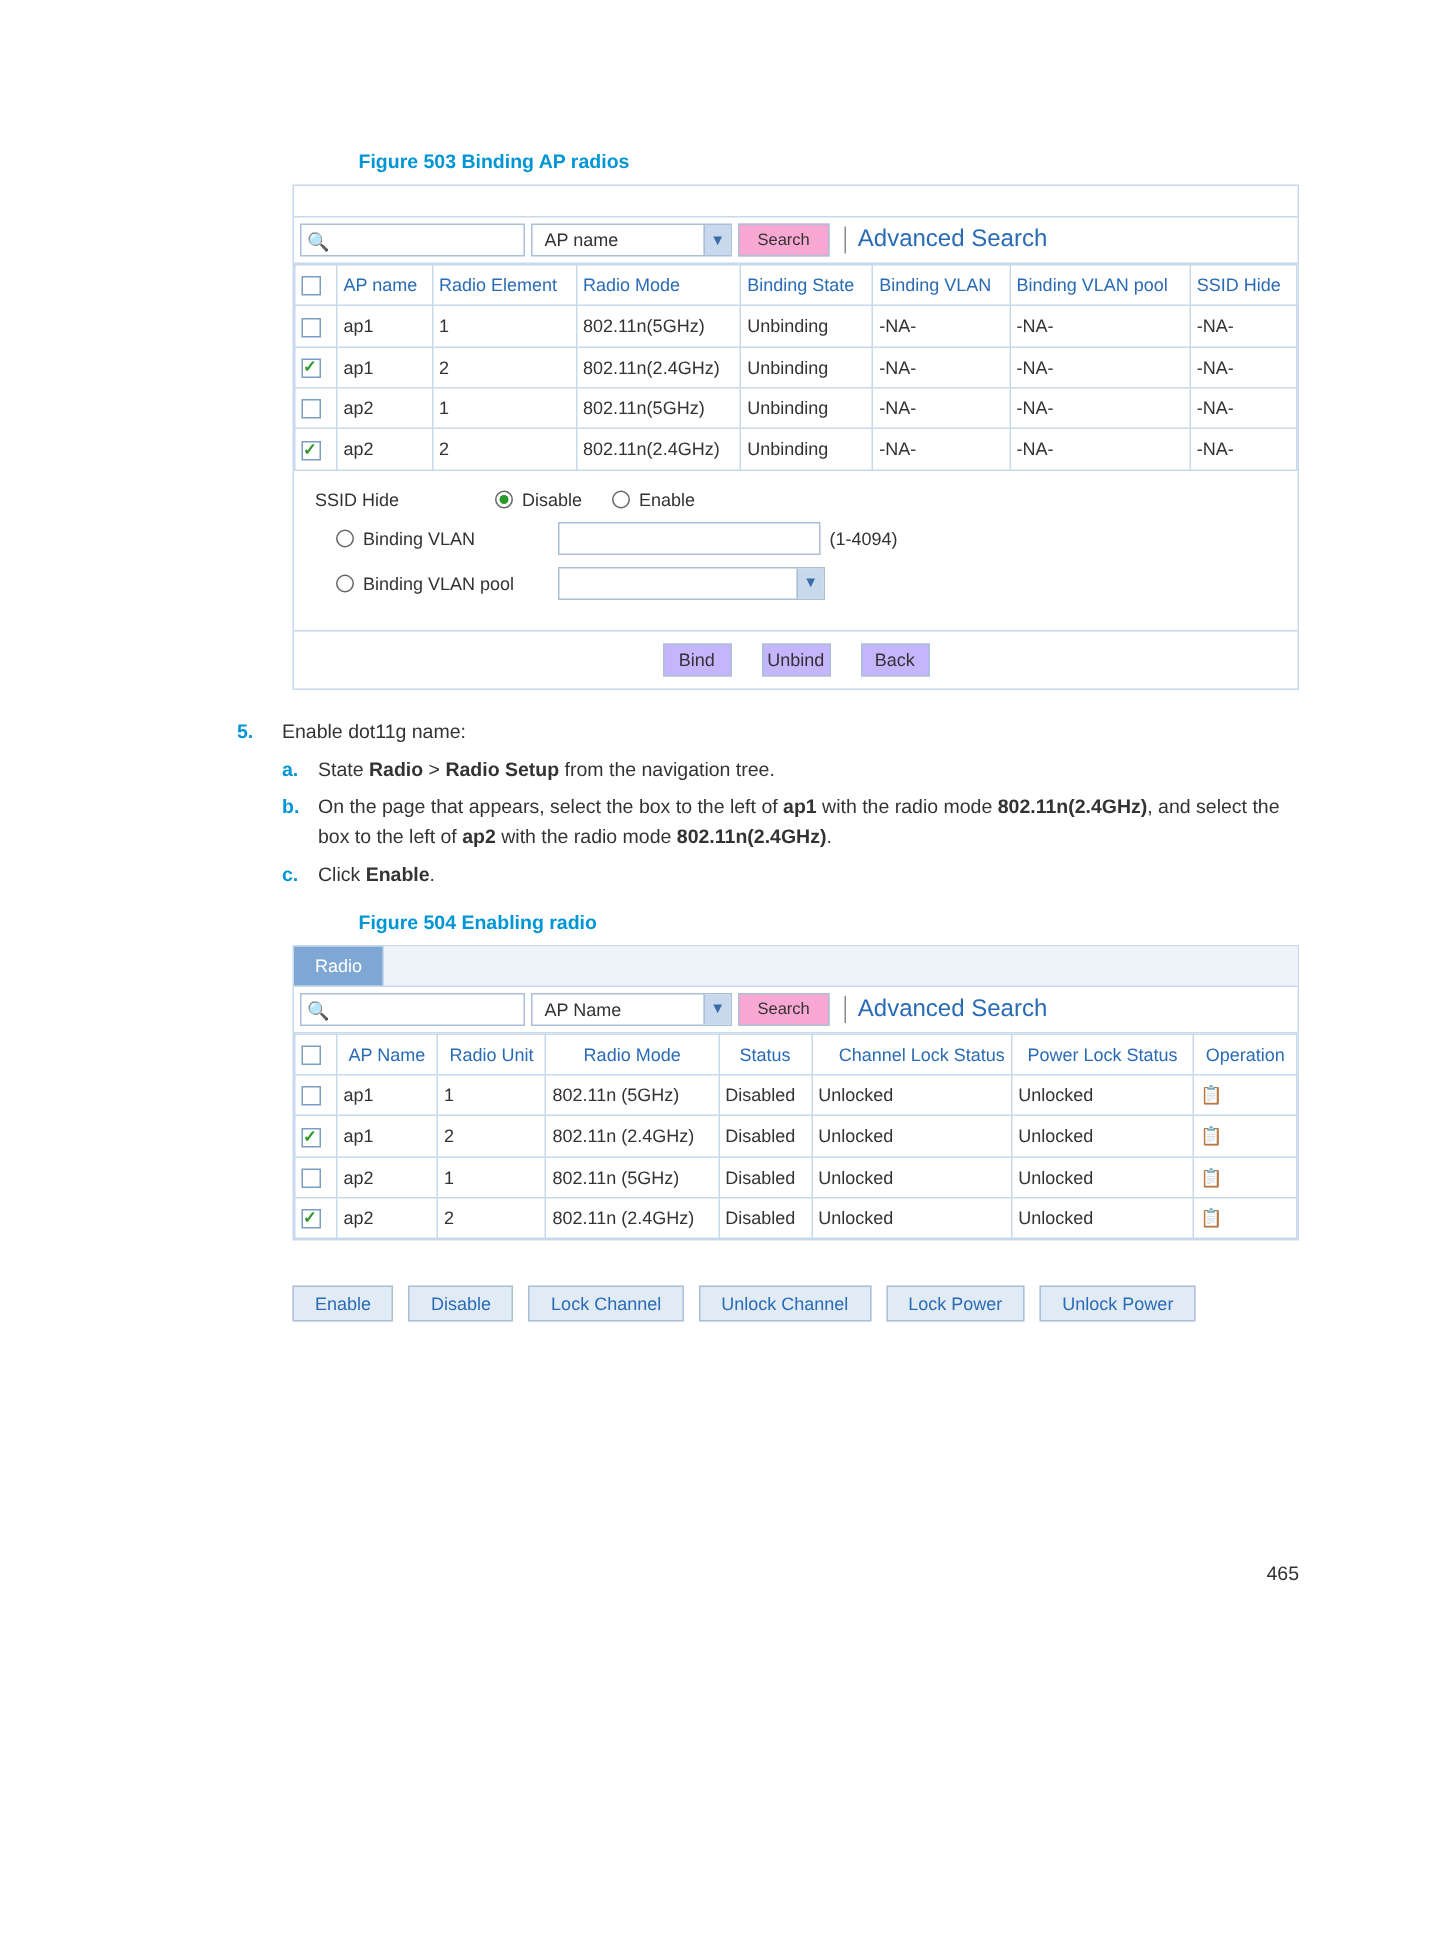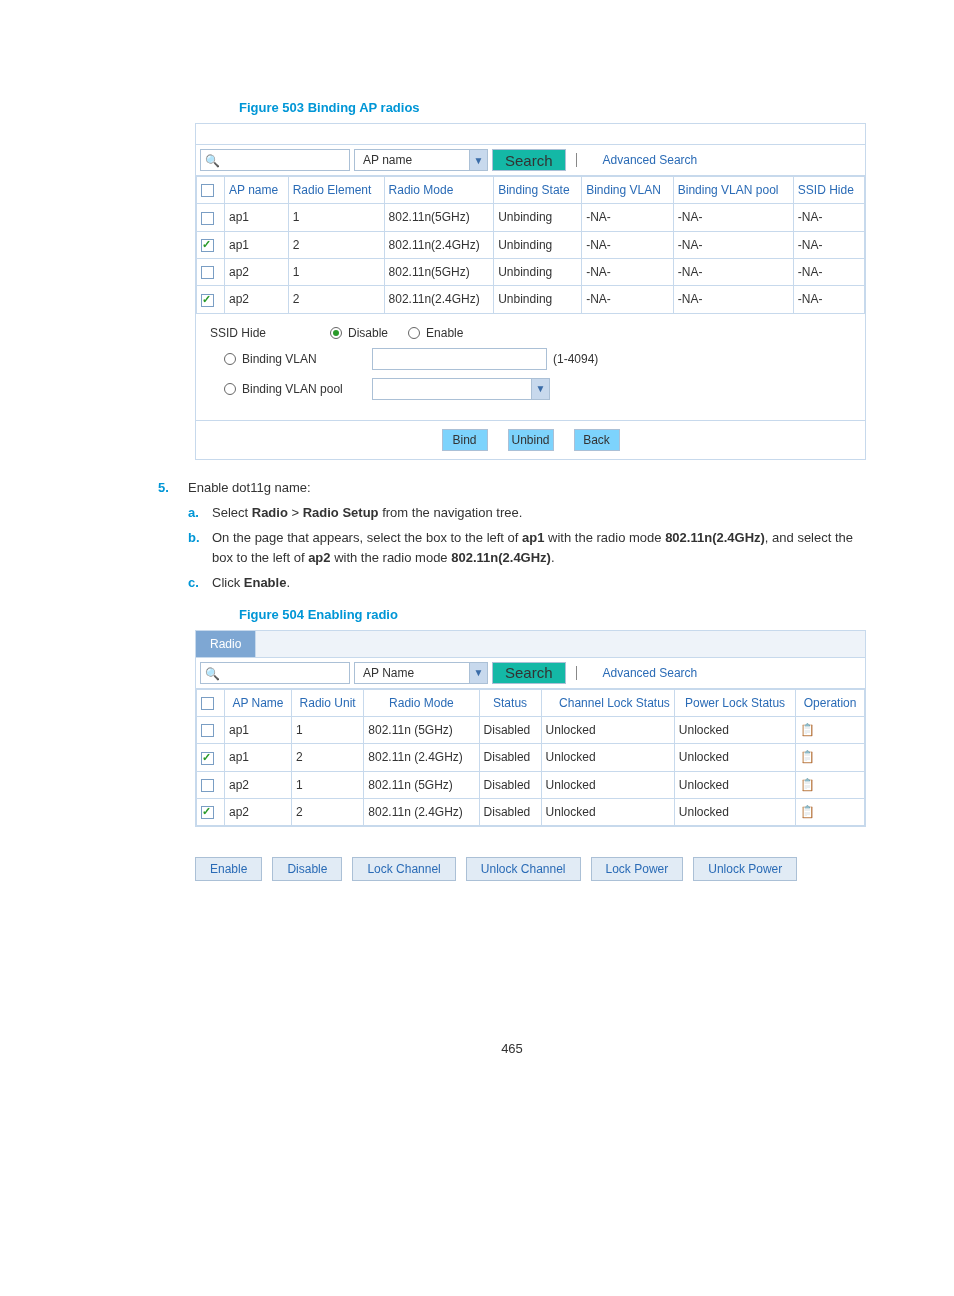--- a/index.html
+++ b/index.html
@@ -104,32 +104,32 @@
     display: flex;
     align-items: center;
     justify-content: center;
     color: #3a6ca8;
     font-size: 10px;
     border-left: 1px solid #abc0d6;
   }
   .btn {
     height: 22px;
     padding: 0 12px;
-    background: #14b8a6;
-    border: 1px solid #abc0d6;
-    font-size: 15px;
+    background: #f9a8d4;
+    border: 1px solid #abc0d6;
+    font-size: 11px;
     color: #333;
     display: inline-flex;
     align-items: center;
     cursor: pointer;
   }
   .adv-search {
     color: #2a6bb6;
-    font-size: 12px;
-    padding-left: 26px;
+    font-size: 16px;
+    padding-left: 8px;
     border-left: 1px solid #888;
     margin-left: 6px;
   }
   table.data {
     width: 100%;
     border-collapse: collapse;
     font-size: 12px;
   }
   table.data th {
     background: #fff;
@@ -196,21 +196,21 @@
   .action-btns {
     display: flex;
     justify-content: center;
     gap: 20px;
     padding: 8px;
     border-top: 1px solid #c7d9ec;
   }
   .action-btn {
     width: 46px;
     height: 22px;
-    background: #7dd3fc;
+    background: #c4b5fd;
     border: 1px solid #abc0d6;
     text-align: center;
     line-height: 20px;
     font-size: 12px;
     cursor: pointer;
   }
   .step {
     margin: 20px 0 8px 0;
     display: flex;
     align-items: baseline;
@@ -251,21 +251,21 @@
     border: 1px solid #abc0d6;
     padding: 4px 14px;
     font-size: 12px;
     color: #2a6bb6;
     cursor: pointer;
   }
   .op-icon {
     color: #2a6bb6;
   }
   .page-num {
-    text-align: center;
+    text-align: right;
     margin-top: 160px;
     font-size: 13px;
   }
   .vlan-input {
     width: 175px;
     height: 22px;
     border: 1px solid #abc0d6;
     background: #fff;
     margin-right: 6px;
   }
@@ -377,21 +377,21 @@
     </div>
   </div>
 
   <div class="step">
     <div class="step-num">5.</div>
     <div class="step-text">Enable dot11g name:</div>
   </div>
   <div class="substep">
     <div class="substep-letter">a.</div>
     <div class="substep-text">
-      <span>Select </span><b>Radio</b><span> &gt; </span><b>Radio Setup</b><span> from the navigation tree.</span>
+      <span>State </span><b>Radio</b><span> &gt; </span><b>Radio Setup</b><span> from the navigation tree.</span>
     </div>
   </div>
   <div class="substep">
     <div class="substep-letter">b.</div>
     <div class="substep-text">
       <span>On the page that appears, select the box to the left of </span><b>ap1</b><span> with the radio mode </span><b>802.11n(2.4GHz)</b><span>, and select the box to the left of </span><b>ap2</b><span> with the radio mode </span><b>802.11n(2.4GHz)</b><span>.</span>
     </div>
   </div>
   <div class="substep">
     <div class="substep-letter">c.</div>

